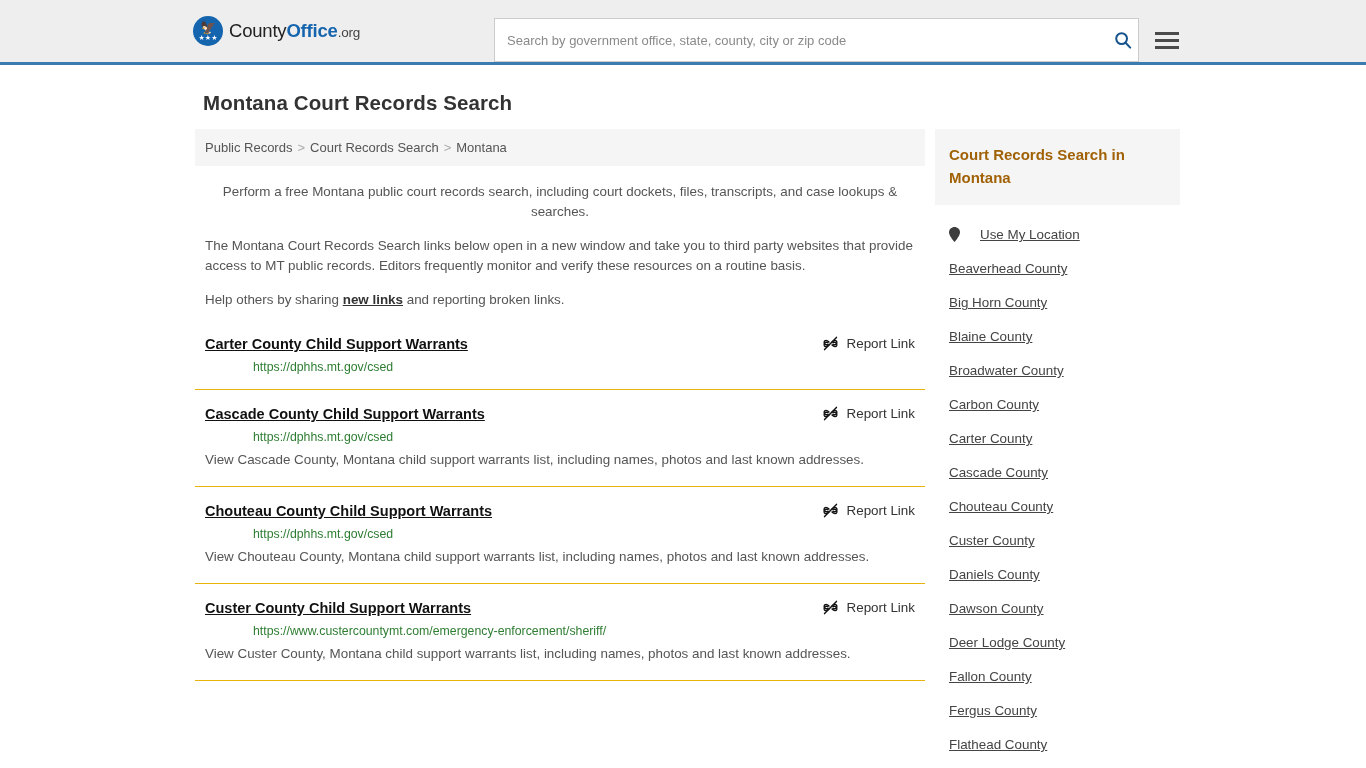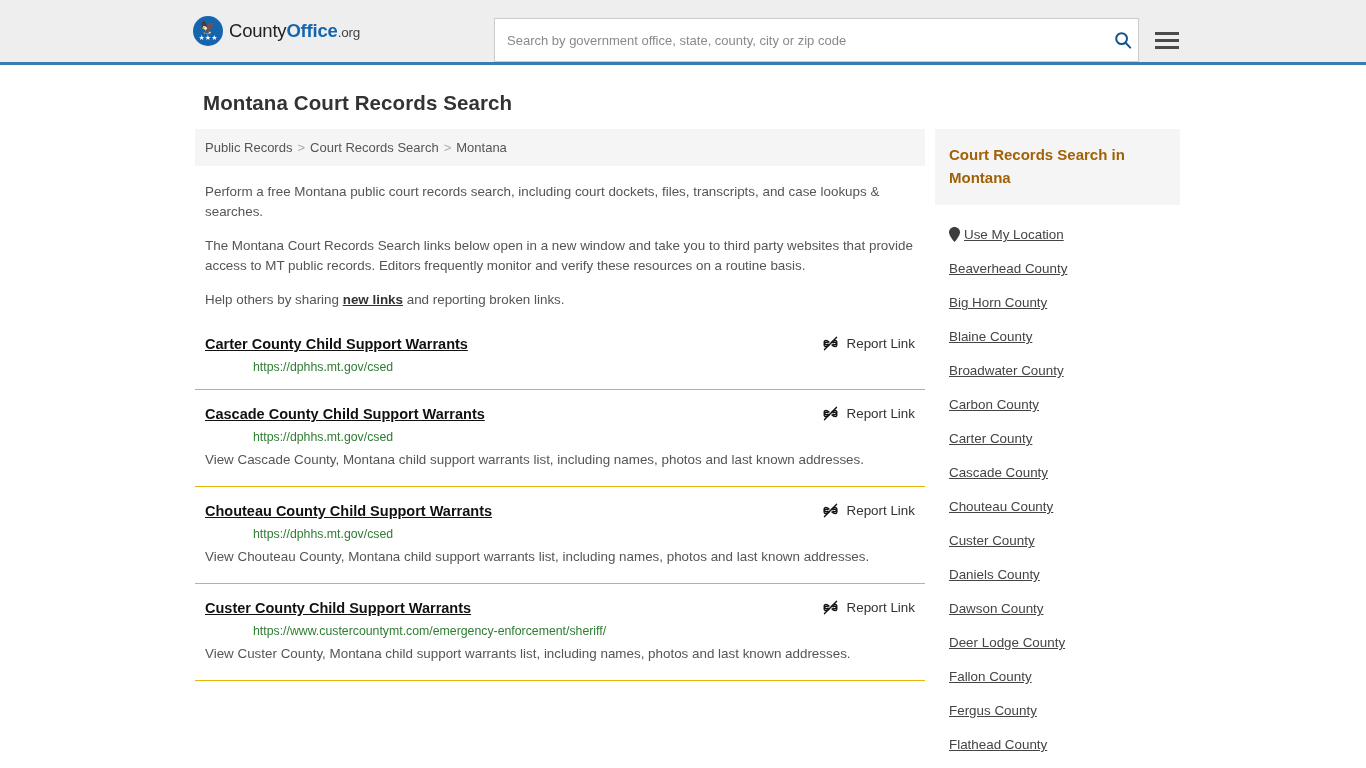--- a/index.html
+++ b/index.html
@@ -147,21 +147,21 @@
   .breadcrumb .current { color: #555555; }
 
   
   .intro { padding: 0 10px; }
   .intro p {
     font-size: 13.4px;
     line-height: 20px;
     color: #555555;
     margin: 14px 0 0 0;
   }
-  .intro p.first { margin-top: 16px; }
+  .intro p.first { margin-top: 16px; text-align: center; }
   .intro a {
     color: #333333;
     text-decoration: underline;
     font-weight: bold;
   }
 
   
   .results { margin-top: 20px; }
   .result {
     padding: 0 10px 14px 10px;
@@ -221,21 +221,21 @@
     font-size: 15px;
     font-weight: bold;
     color: #a16207;
     line-height: 23px;
   }
   .side-list { padding: 0 14px; }
   .side-item {
     margin-top: 19px;
     display: flex;
     align-items: center;
-    gap: 4px;
+    gap: 20px;
   }
   .side-item:first-child { margin-top: 22px; }
   .side-item a {
     font-size: 13.4px;
     color: #444444;
     text-decoration: underline;
     cursor: pointer;
   }
   .pin-icon { width: 11px; height: 15px; flex: none; display:block; }
 </style>

